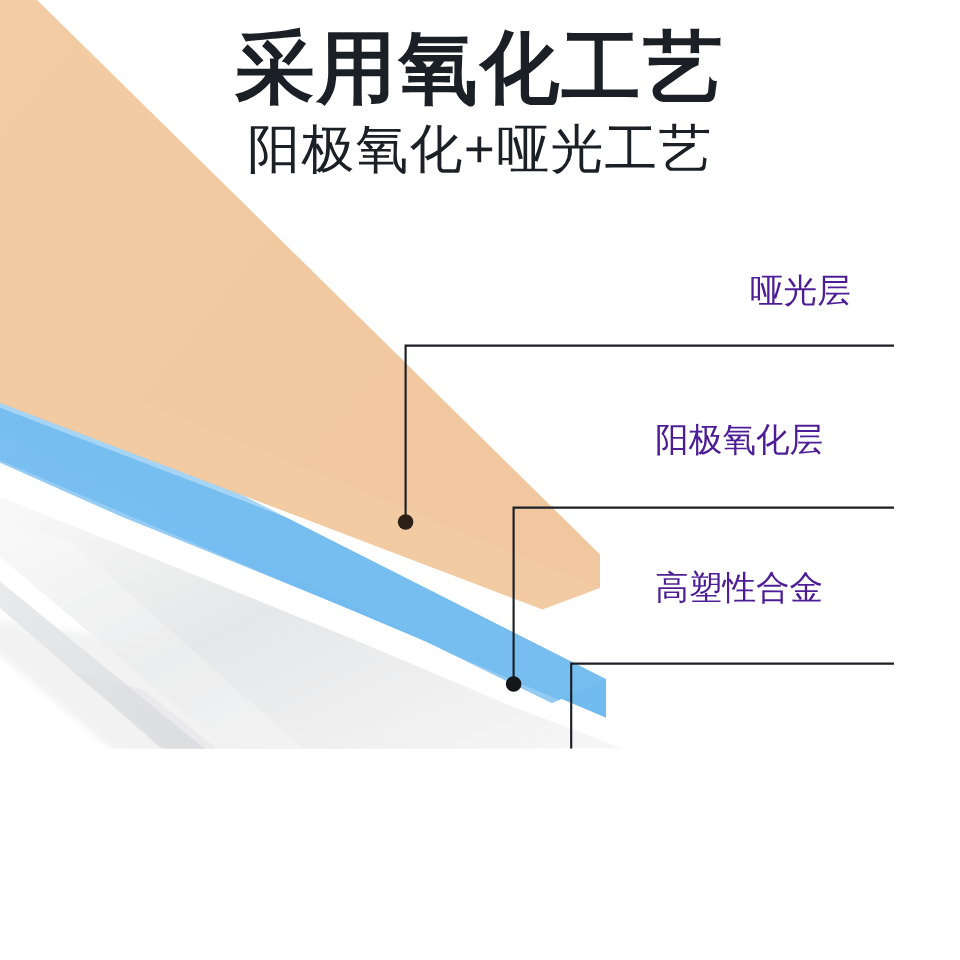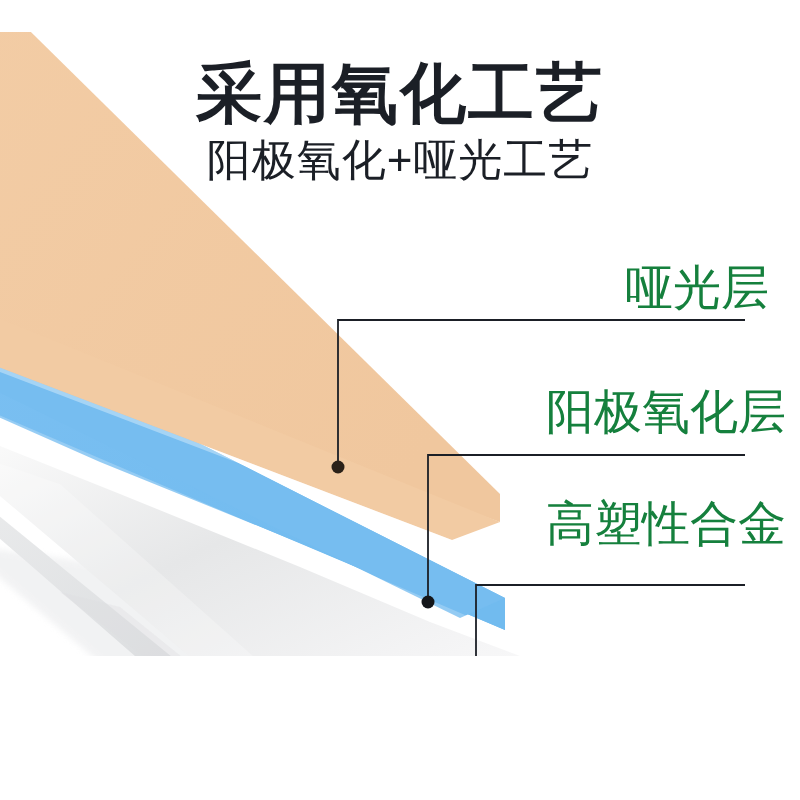--- a/index.html
+++ b/index.html
@@ -6,22 +6,21 @@
     margin: 0;
     padding: 0;
     background: #ffffff;
   }
   #stage {
     position: relative;
     width: 800px;
     height: 624px;
     background: #ffffff;
     overflow: hidden;
-    font-family: Liberation Sans, sans-serif;
-    margin-top: 32px;
+    font-family: Liberation Mono, monospace;
   }
 
   
   #headline-wrap {
     position: absolute;
     left: 0;
     top: 28px;
     width: 800px;
     text-align: center;
     z-index: 40;
@@ -52,30 +51,30 @@
     left: 0;
     top: 0;
     width: 800px;
     height: 800px;
     z-index: 10;
   }
 
   
   .callout-label {
     position: absolute;
-    font-size: 48px;
+    font-size: 28px;
     font-weight: 400;
-    color: #15803d;
+    color: #4c1d95;
     white-space: nowrap;
     line-height: 1;
     z-index: 50;
   }
   #label-matte   { left: 625px; top: 232px; }
   #label-anodize { left: 546px; top: 356px; }
-  #label-alloy   { left: 546px; top: 468px; text-align: right; }
+  #label-alloy   { left: 546px; top: 479px; text-align: right; }
 
   #callouts {
     position: absolute;
     left: 0; top: 0;
     width: 800px; height: 800px;
     z-index: 45;
     pointer-events: none;
   }
 </style>
 </head>

